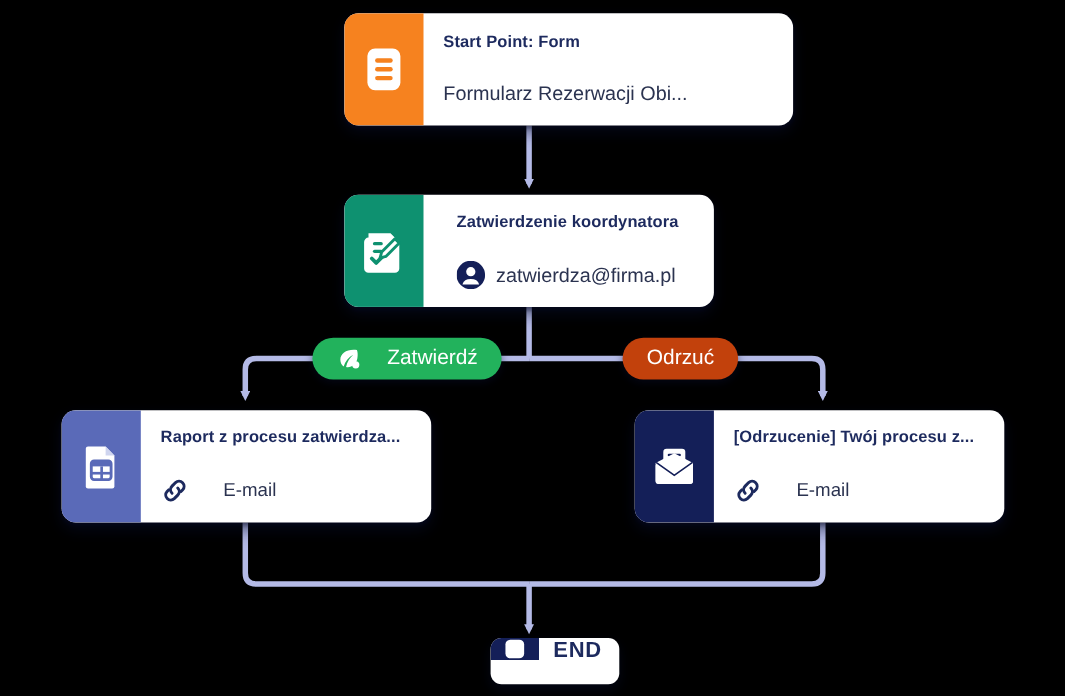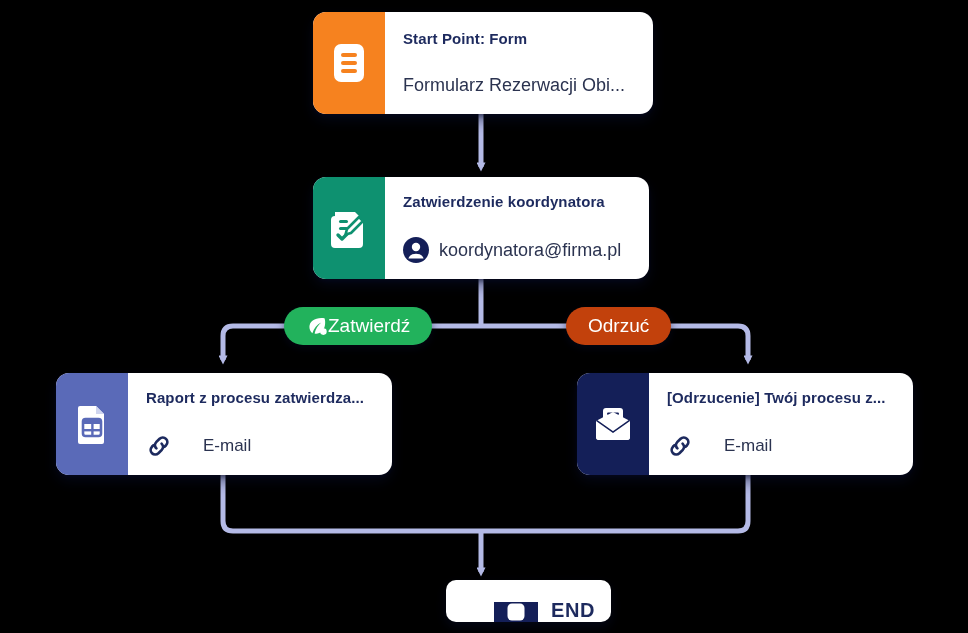--- a/index.html
+++ b/index.html
@@ -79,38 +79,38 @@
     display: flex;
     align-items: center;
     gap: 10px;
   }
   .node-sub.small {
     font-size: 17px;
     gap: 31px;
   }
 
   
-  #node-start   { left: 313px; top: 12px;  width: 340px; height: 102px; }
-  #node-approve { left: 313px; top: 177px; width: 336px; height: 102px; }
+  #node-start   { left: 313px; top: 12px;  width: 408px; height: 102px; }
+  #node-approve { left: 313px; top: 177px; width: 336px; height: 102px; gap: 12px; }
   #node-report  { left: 56px;  top: 373px; width: 336px; height: 102px; justify-content: flex-end; }
   #node-reject  { left: 577px; top: 373px; width: 336px; height: 102px; }
 
   #node-start   .node-icon { width: 72px; background: #f6821f; }
   #node-approve .node-icon { width: 72px; background: #0e9170; }
   #node-report  .node-icon { width: 72px; background: #5a6ab8; }
   #node-reject  .node-icon { width: 72px; background: #141f58; }
 
   
   .pill {
     position: absolute;
     z-index: 4;
     display: flex;
     align-items: center;
     justify-content: center;
-    gap: 0;
+    gap: 24px;
     border-radius: 999px;
     color: #ffffff;
     font-size: 19px;
     font-weight: normal;
     padding: 0 22px;
     height: 38px;
     box-shadow: 0 3px 8px rgba(8, 12, 40, 0.5);
     white-space: nowrap;
   }
   #pill-approve {
@@ -122,26 +122,25 @@
     background: #c2410c;
   }
 
   
   #node-end {
     position: absolute;
     z-index: 4;
     left: 446px; top: 580px;
     height: 42px;
     display: flex;
-    align-items: flex-end;
+    align-items: flex-start;
     background: #ffffff;
     border-radius: 10px;
     overflow: hidden;
     box-shadow: 0 5px 12px rgba(8, 12, 40, 0.55);
-    padding-left: 48px;
   }
   #node-end .end-icon {
     width: 44px;
     background: #141f58;
     display: flex;
     align-items: center;
     justify-content: center;
   }
   #node-end .end-label {
     display: flex;
@@ -213,21 +212,21 @@
     <div class="node-body">
       <div class="node-title">Zatwierdzenie koordynatora</div>
       <div class="node-sub">
         <span style="display:flex;">
           <svg width="26" height="26" viewBox="0 0 26 26" aria-hidden="true">
             <circle cx="13" cy="13" r="13" fill="#141f58"></circle>
             <circle cx="13" cy="10" r="4.2" fill="#ffffff"></circle>
             <path d="M5.4,21.6 a7.8,6.4 0 0 1 15.2,0 z" fill="#ffffff"></path>
           </svg>
         </span>
-        <span>koordynatora@firma.pl</span>
+        <span>zatwierdza@firma.pl</span>
       </div>
     </div>
   </div>
 
   <div class="pill" id="pill-approve">
     <span style="display:flex;">
       <svg width="22" height="22" viewBox="0 0 22 22" aria-hidden="true">
         <path d="M18.5,3.2 C10,2 3.4,5.8 3.4,12.1 c0,2.6 1.2,4.8 3,6.1
                  C7.9,13.4 11,9.6 15.2,7.6 C12,10.4 9.6,13.8 8.6,18.6
                  c4.6,1 9.4,-2.4 10.3,-8 C19.4,7.6 19.2,5.2 18.5,3.2 z" fill="#ffffff"></path>

